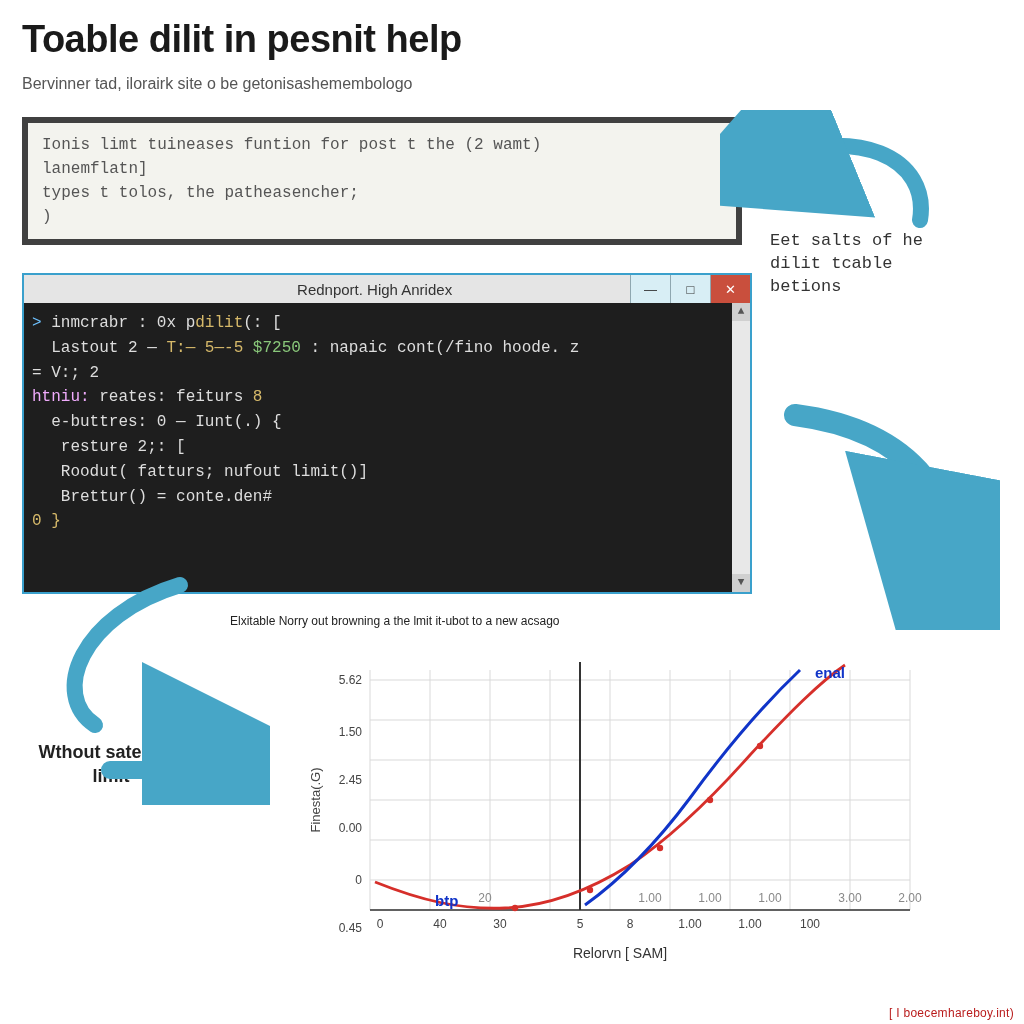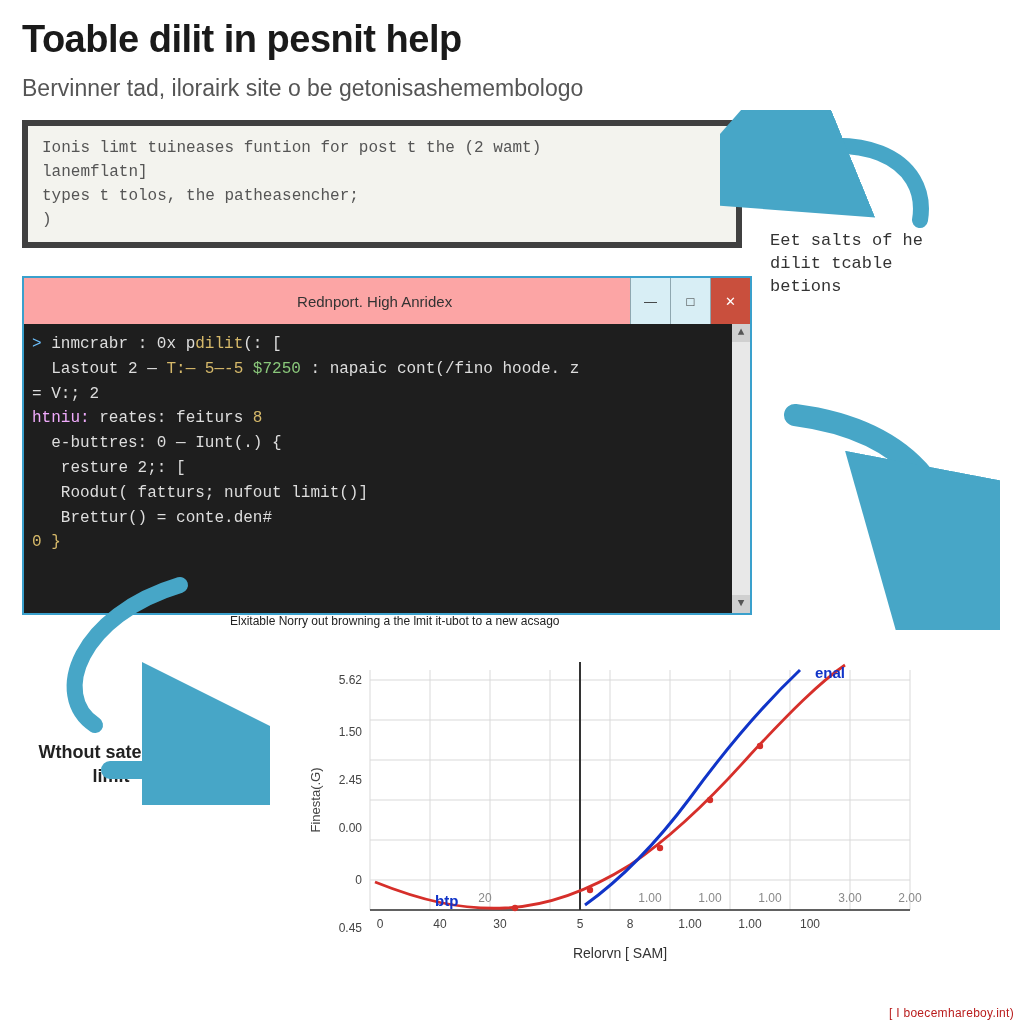--- a/index.html
+++ b/index.html
@@ -15,23 +15,23 @@
     color: #222;
   }
   h1.title {
     font-size: 38px;
     font-weight: 700;
     color: #1a1a1a;
     margin: 0 0 14px 0;
     letter-spacing: -0.5px;
   }
   .subtitle {
-    font-size: 23px;
+    font-size: 16px;
     color: #555;
-    margin: 0 0 18px 0;
+    margin: 0 0 24px 0;
     font-family: Arial, sans-serif;
   }
   .code-block-light {
     background: #f3f3ee;
     border: 6px solid #404040;
     padding: 10px 14px;
     font-family: Consolas, "Courier New", monospace;
     font-size: 16px;
     line-height: 1.5;
     color: #555;
@@ -50,22 +50,22 @@
     font-family: Liberation Mono, monospace;
     width: 200px;
   }
   
   .terminal {
     width: 730px;
     border: 2px solid #3aa0cc;
     margin-bottom: 16px;
   }
   .terminal-titlebar {
-    background: #fca5a5;
-    height: 46px;
+    background: #e5e5e5;
+    height: 28px;
     display: flex;
     align-items: center;
     position: relative;
     font-size: 15px;
     color: #333;
   }
   .terminal-title {
     position: absolute;
     left: 50%;
     transform: translateX(-58%);

